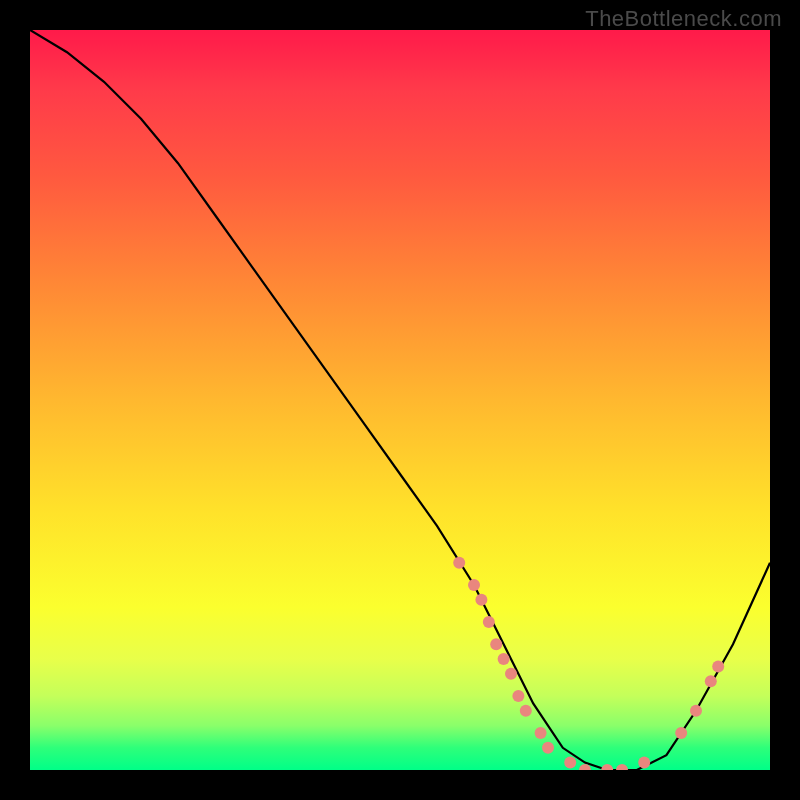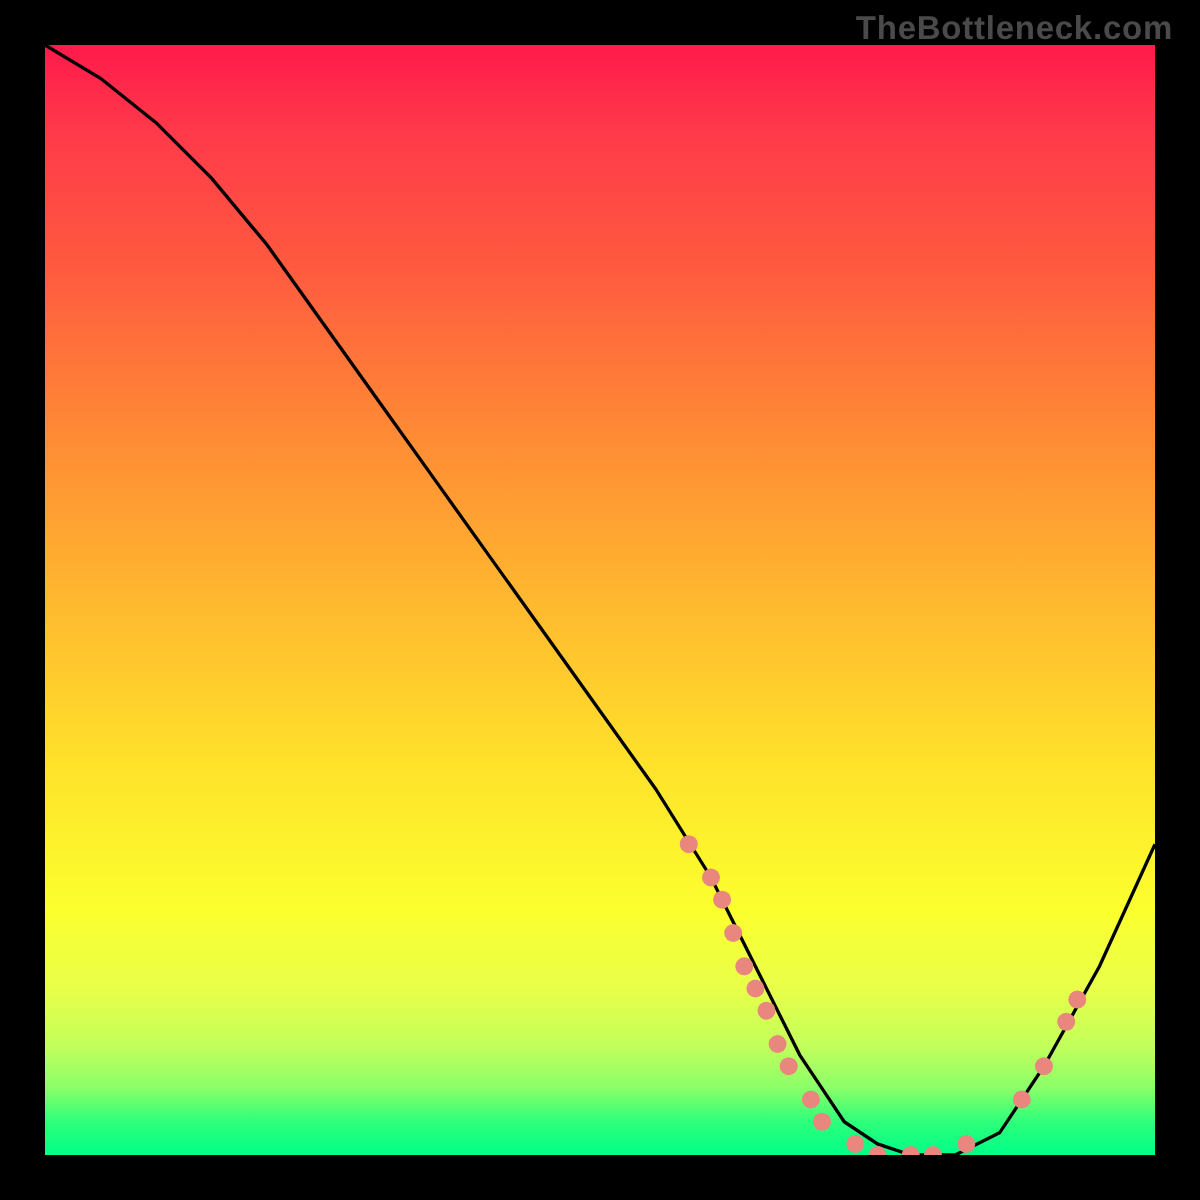--- a/index.html
+++ b/index.html
@@ -9,21 +9,21 @@
     background: #000;
     position: relative;
     font-family: Arial, sans-serif;
   }
   .watermark {
     position: absolute;
     top: 6px;
     right: 18px;
     color: #4a4a4a;
     font-size: 22px;
-    font-weight: bold;
+    font-weight: normal;
     letter-spacing: 0.5px;
     z-index: 10;
   }
   .plot-area {
     position: absolute;
     left: 30px;
     top: 30px;
     width: 740px;
     height: 740px;
     overflow: hidden;

